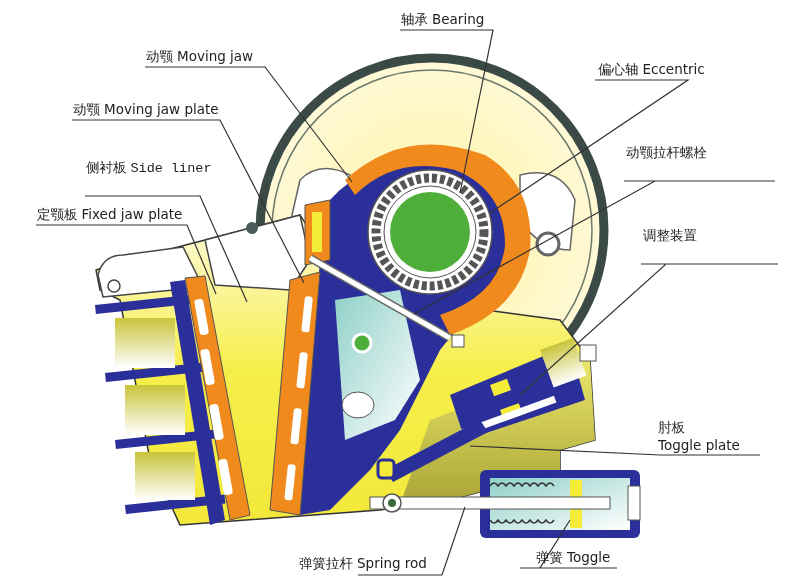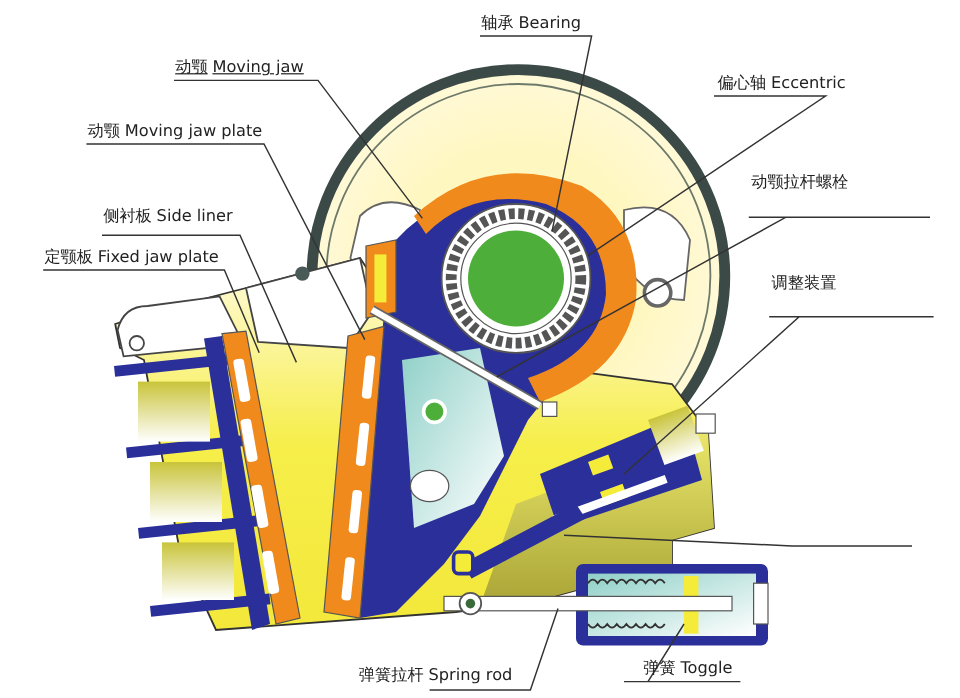--- a/index.html
+++ b/index.html
@@ -151,40 +151,44 @@
     <polyline points="656,455 760,455 660,455 470,446"></polyline>
     <polyline points="358,575 442,575 465,507"></polyline>
     <polyline points="520,568 617,568 540,568 570,520"></polyline>
   </g>
 </svg>
 
 
 <div class="label" style="left:401px;top:11px;">
   <span class="zh">轴承</span><span class="en">Bearing</span>
 </div>
-<div class="label" style="left:146px;top:48px;text-decoration:underline;">
+<div class="label" style="left:146px;top:48px;">
   <span class="zh">动颚</span><span class="en">Moving jaw</span>
 </div>
 <div class="label" style="left:598px;top:61px;">
   <span class="zh">偏心轴</span><span class="en">Eccentric</span>
 </div>
 <div class="label" style="left:73px;top:101px;">
   <span class="zh">动颚</span><span class="en">Moving jaw plate</span>
 </div>
 <div class="label two" style="left:626px;top:143px;">
   <span class="zh">动颚拉杆螺栓</span>
 </div>
-<div class="label" style="left:86px;top:172px;">
+<div class="label" style="left:86px;top:160px;font-family:Liberation Mono, monospace;">
   <span class="zh">侧衬板</span><span class="en">Side liner</span>
 </div>
 <div class="label" style="left:37px;top:206px;text-align:right;">
   <span class="zh">定颚板</span><span class="en">Fixed jaw plate</span>
 </div>
 <div class="label two" style="left:643px;top:227px;font-family:Liberation Serif, serif;">
   <span class="zh">调整装置</span>
+</div>
+<div class="label two" style="left:658px;top:418px;">
+  <span class="zh">肘板</span>
+      <span class="en">Toggle plate</span>
 </div>
 <div class="label" style="left:299px;top:555px;">
   <span class="zh">弹簧拉杆</span><span class="en">Spring rod</span>
 </div>
 <div class="label" style="left:536px;top:549px;">
   <span class="zh">弹簧</span><span class="en">Toggle</span>
 </div>
 </div>
 
 </body></html>

